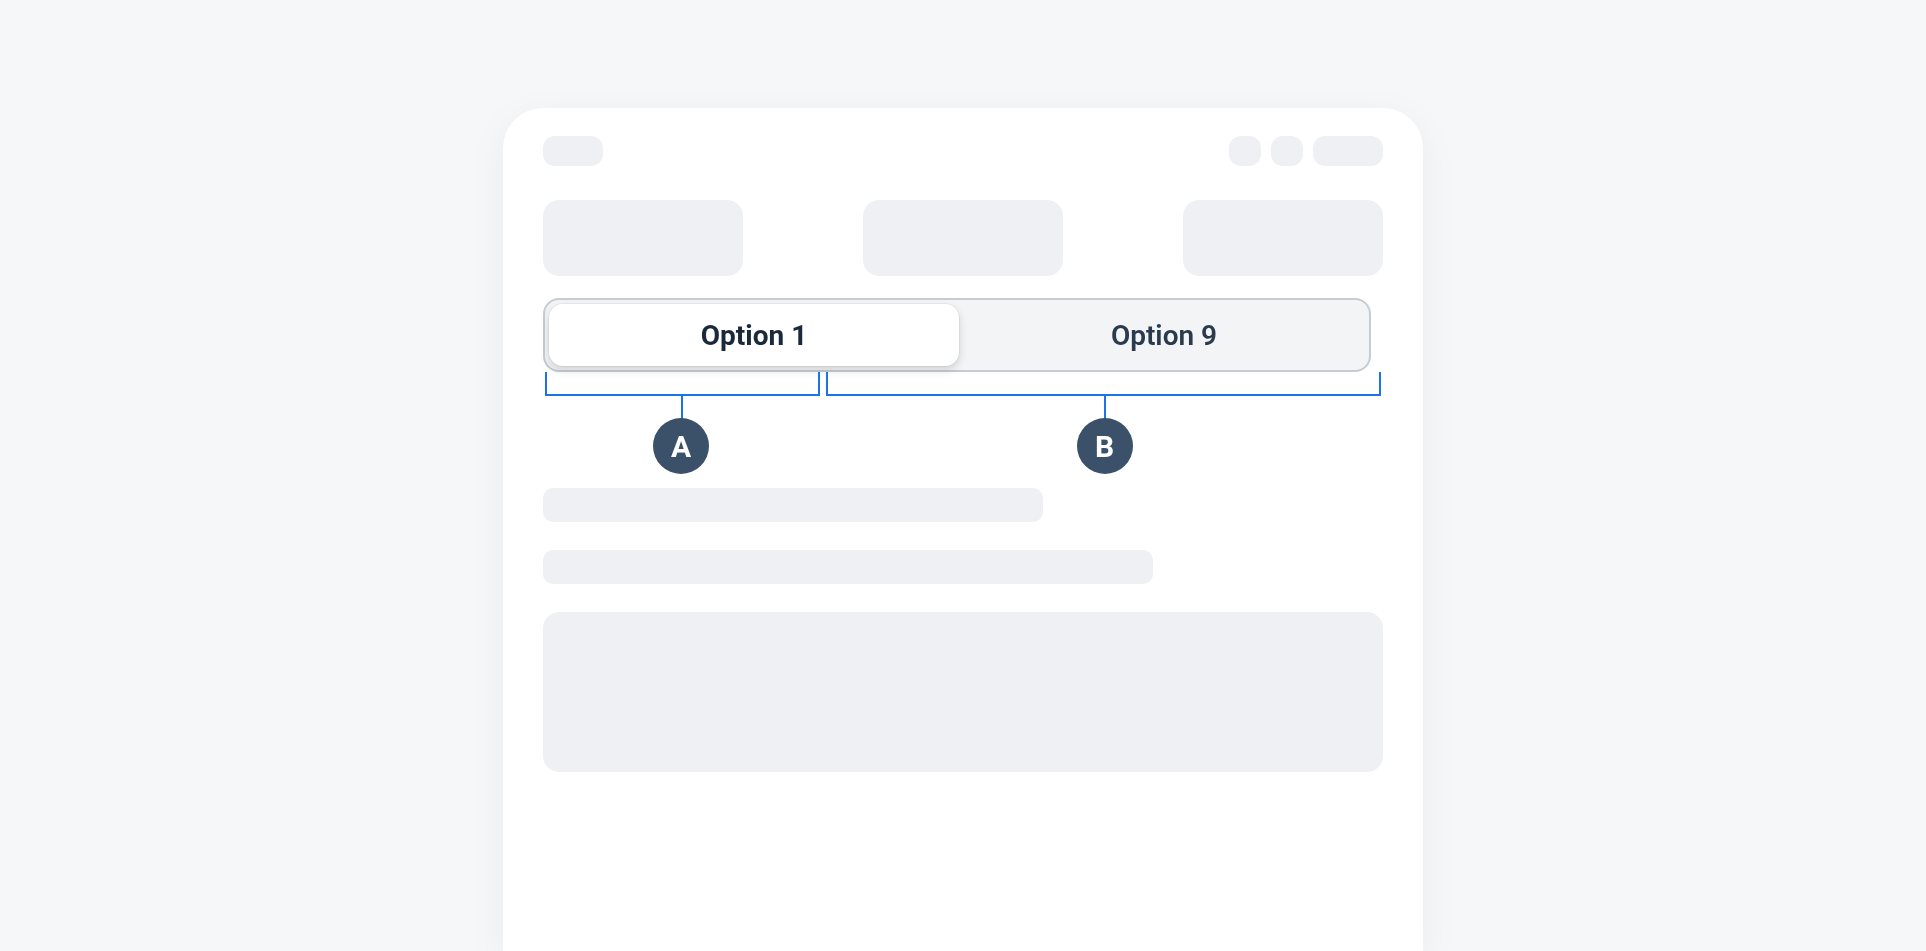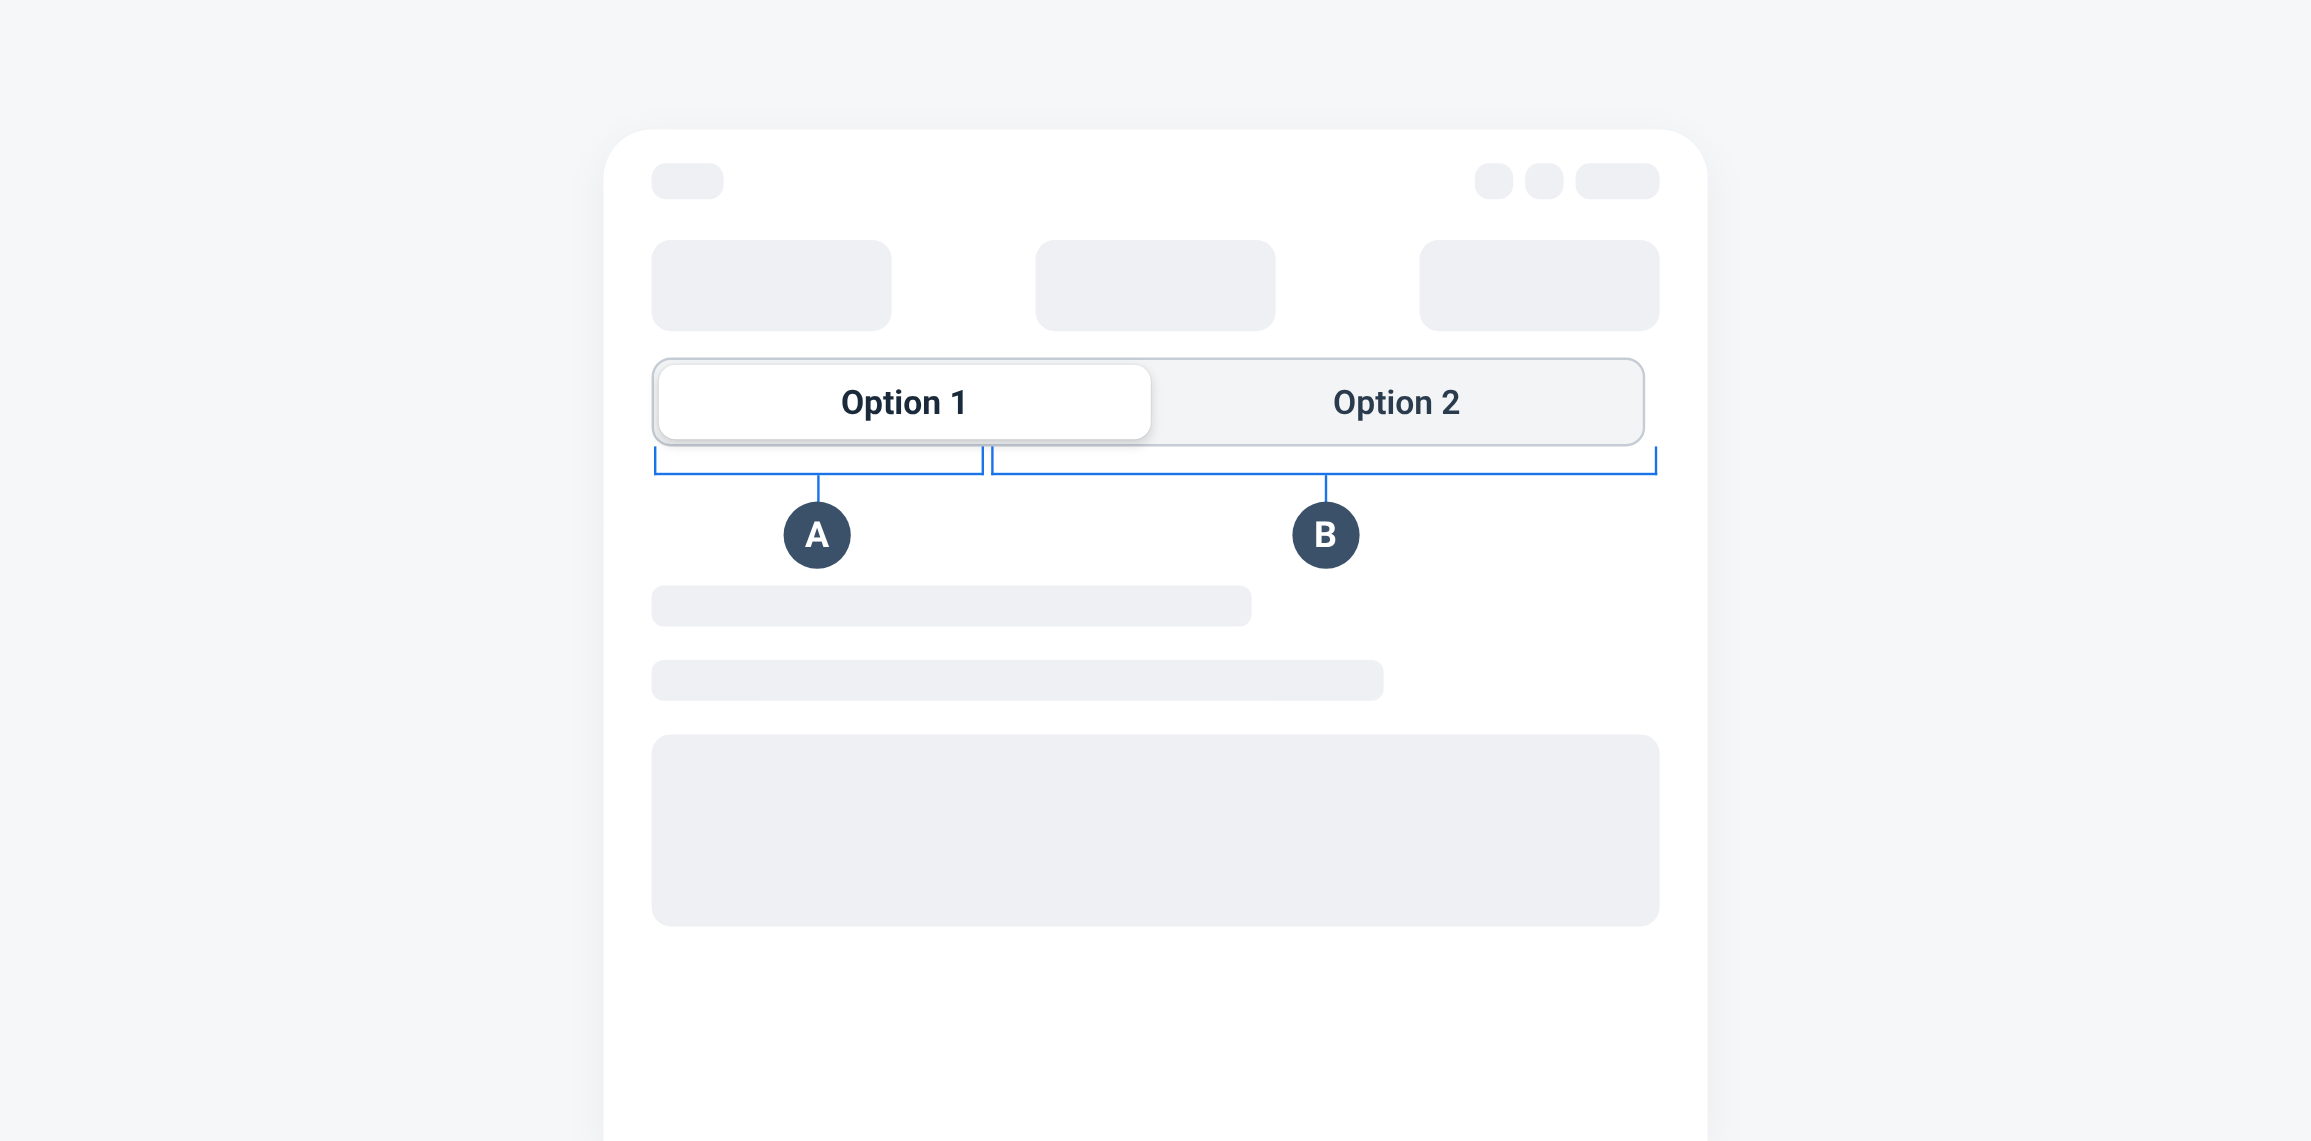--- a/index.html
+++ b/index.html
@@ -141,21 +141,21 @@
     <div class="tile"></div>
     <div class="tile"></div>
   </div>
 
   <div class="seg-wrap">
     <div class="seg">
       <div class="seg-item selected">
         <span>Option 1</span>
       </div>
       <div class="seg-item">
-        <span>Option 2</span>
+        <span>Option 9</span>
       </div>
     </div>
   </div>
 
   <div class="brackets">
     <div class="bracket a"></div>
     <div class="bracket b"></div>
     <div class="stem a"></div>
     <div class="stem b"></div>
     <div class="badge a">

